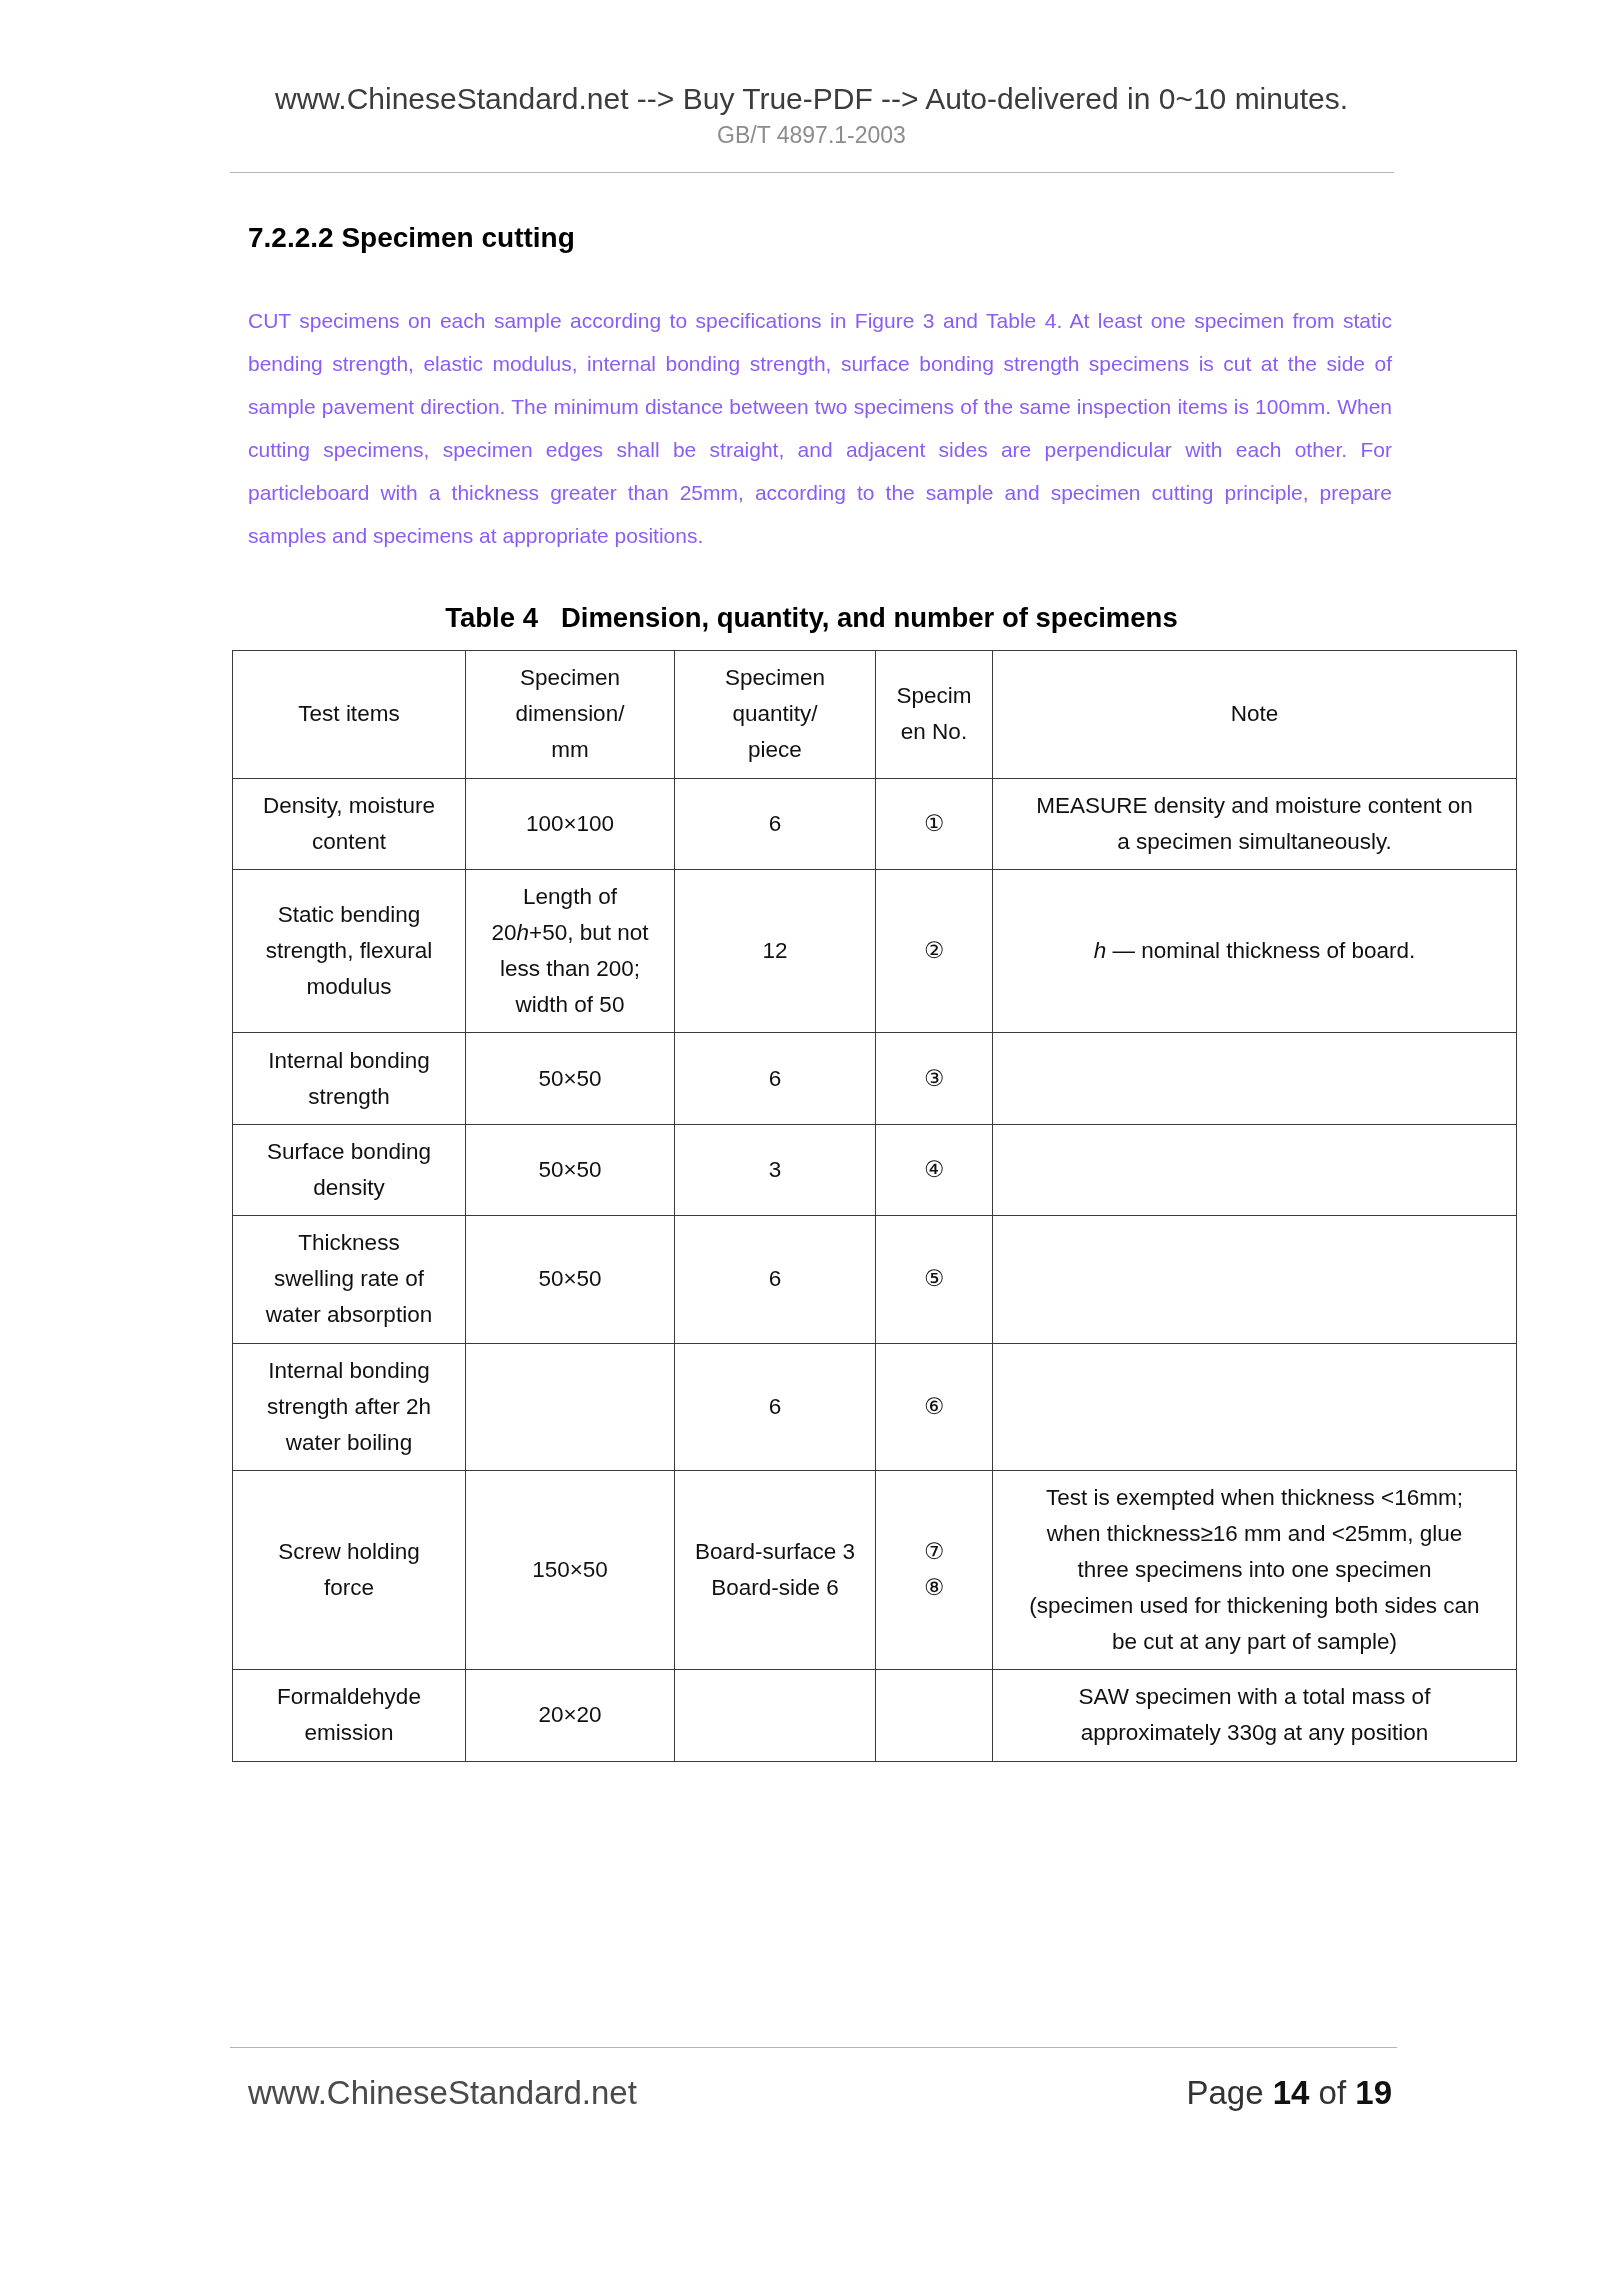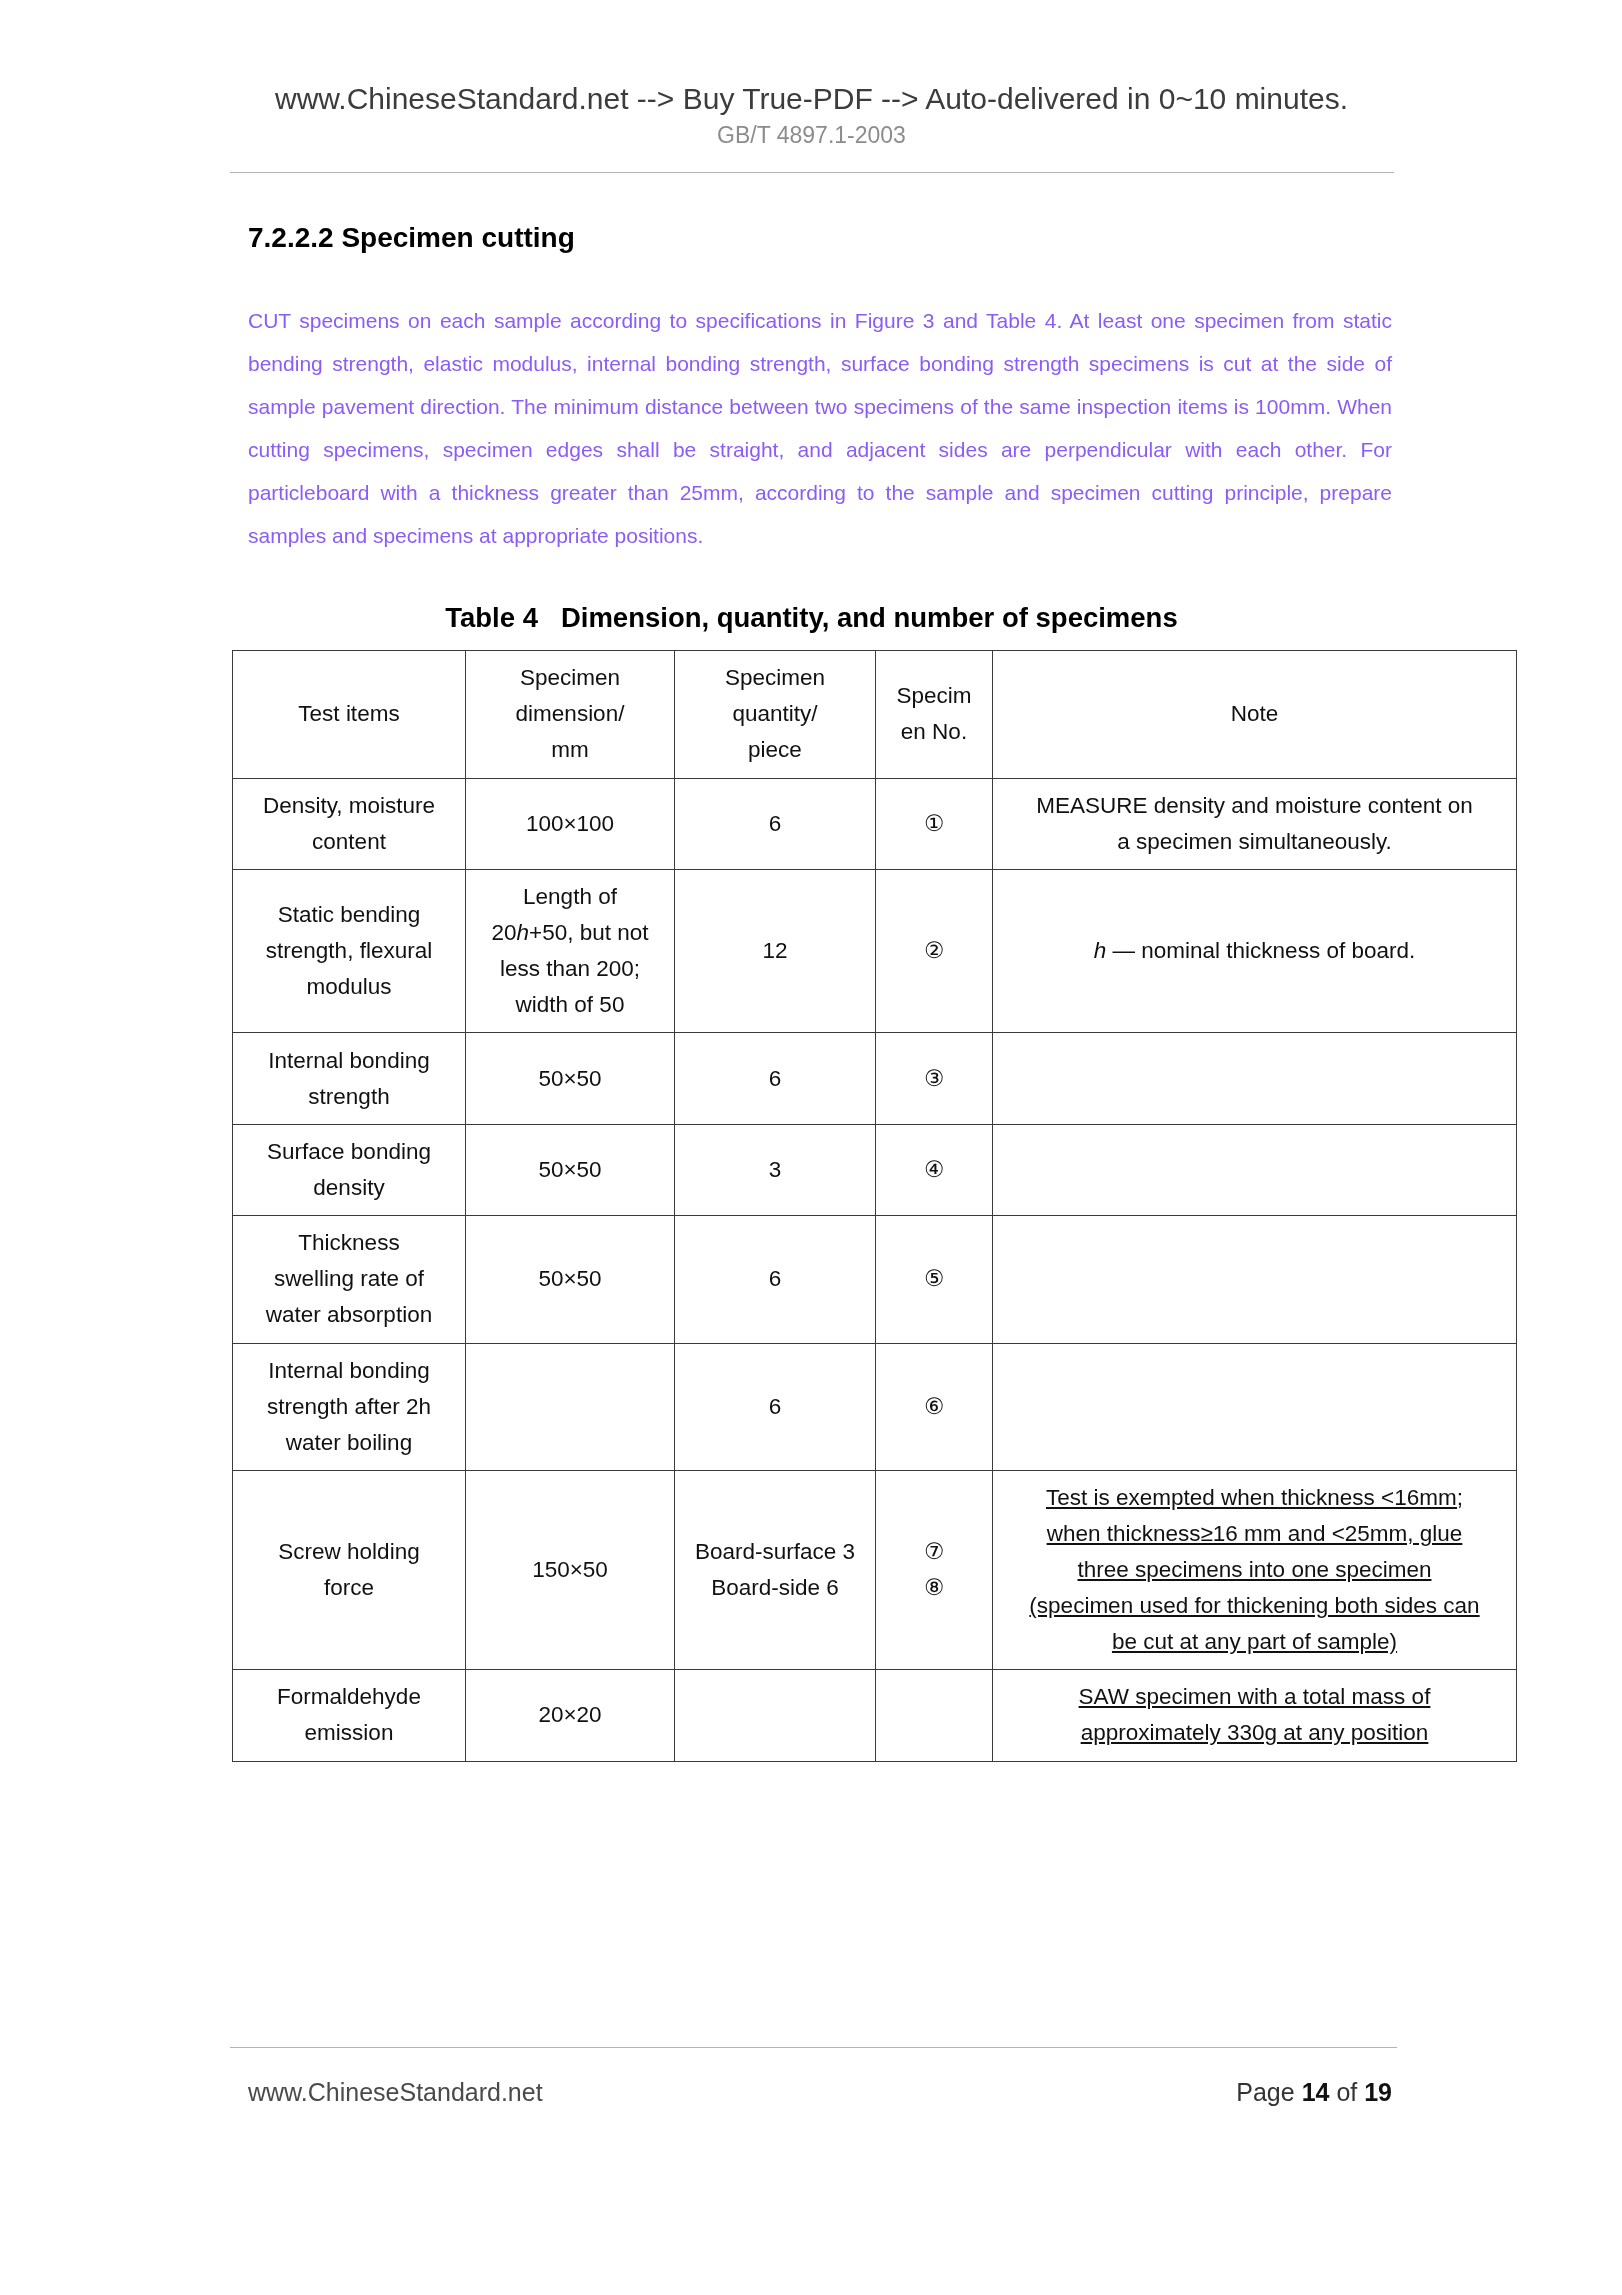--- a/index.html
+++ b/index.html
@@ -32,29 +32,29 @@
     margin:15px 0 0 232px;width:1285px;
     border-collapse:collapse;table-layout:fixed;
     font-size:22.5px;line-height:36px;color:#111;
   }
   table.spec-table th, table.spec-table td{
     border:1.7px solid #3a3a3a;
     vertical-align:middle;text-align:center;
     padding:9.2px 10px;white-space:pre-line;
     font-weight:normal;overflow:hidden;
   }
-  td.note-left{text-align:left;padding-left:11.7px;padding-right:10px;text-decoration:underline;}
+  td.note-left{text-align:left;padding-left:11.7px;padding-right:10px;}
   .italic-var{font-style:italic;}
 
   
   .footer-rule{position:absolute;top:2047px;left:230px;width:1167px;border-top:1.7px solid #b3b3b3;height:0;}
   .footer-row{
     position:absolute;top:2075px;left:248px;width:1144px;
     display:flex;justify-content:space-between;align-items:baseline;
-    font-size:25px;line-height:35px;
+    font-size:33px;line-height:35px;
   }
   .footer-site{color:#4a4a4a;}
   .footer-page{color:#333;}
   .footer-page b{color:#111;}
 </style>
 </head>
 <body>
 
 <div class="page">
 

